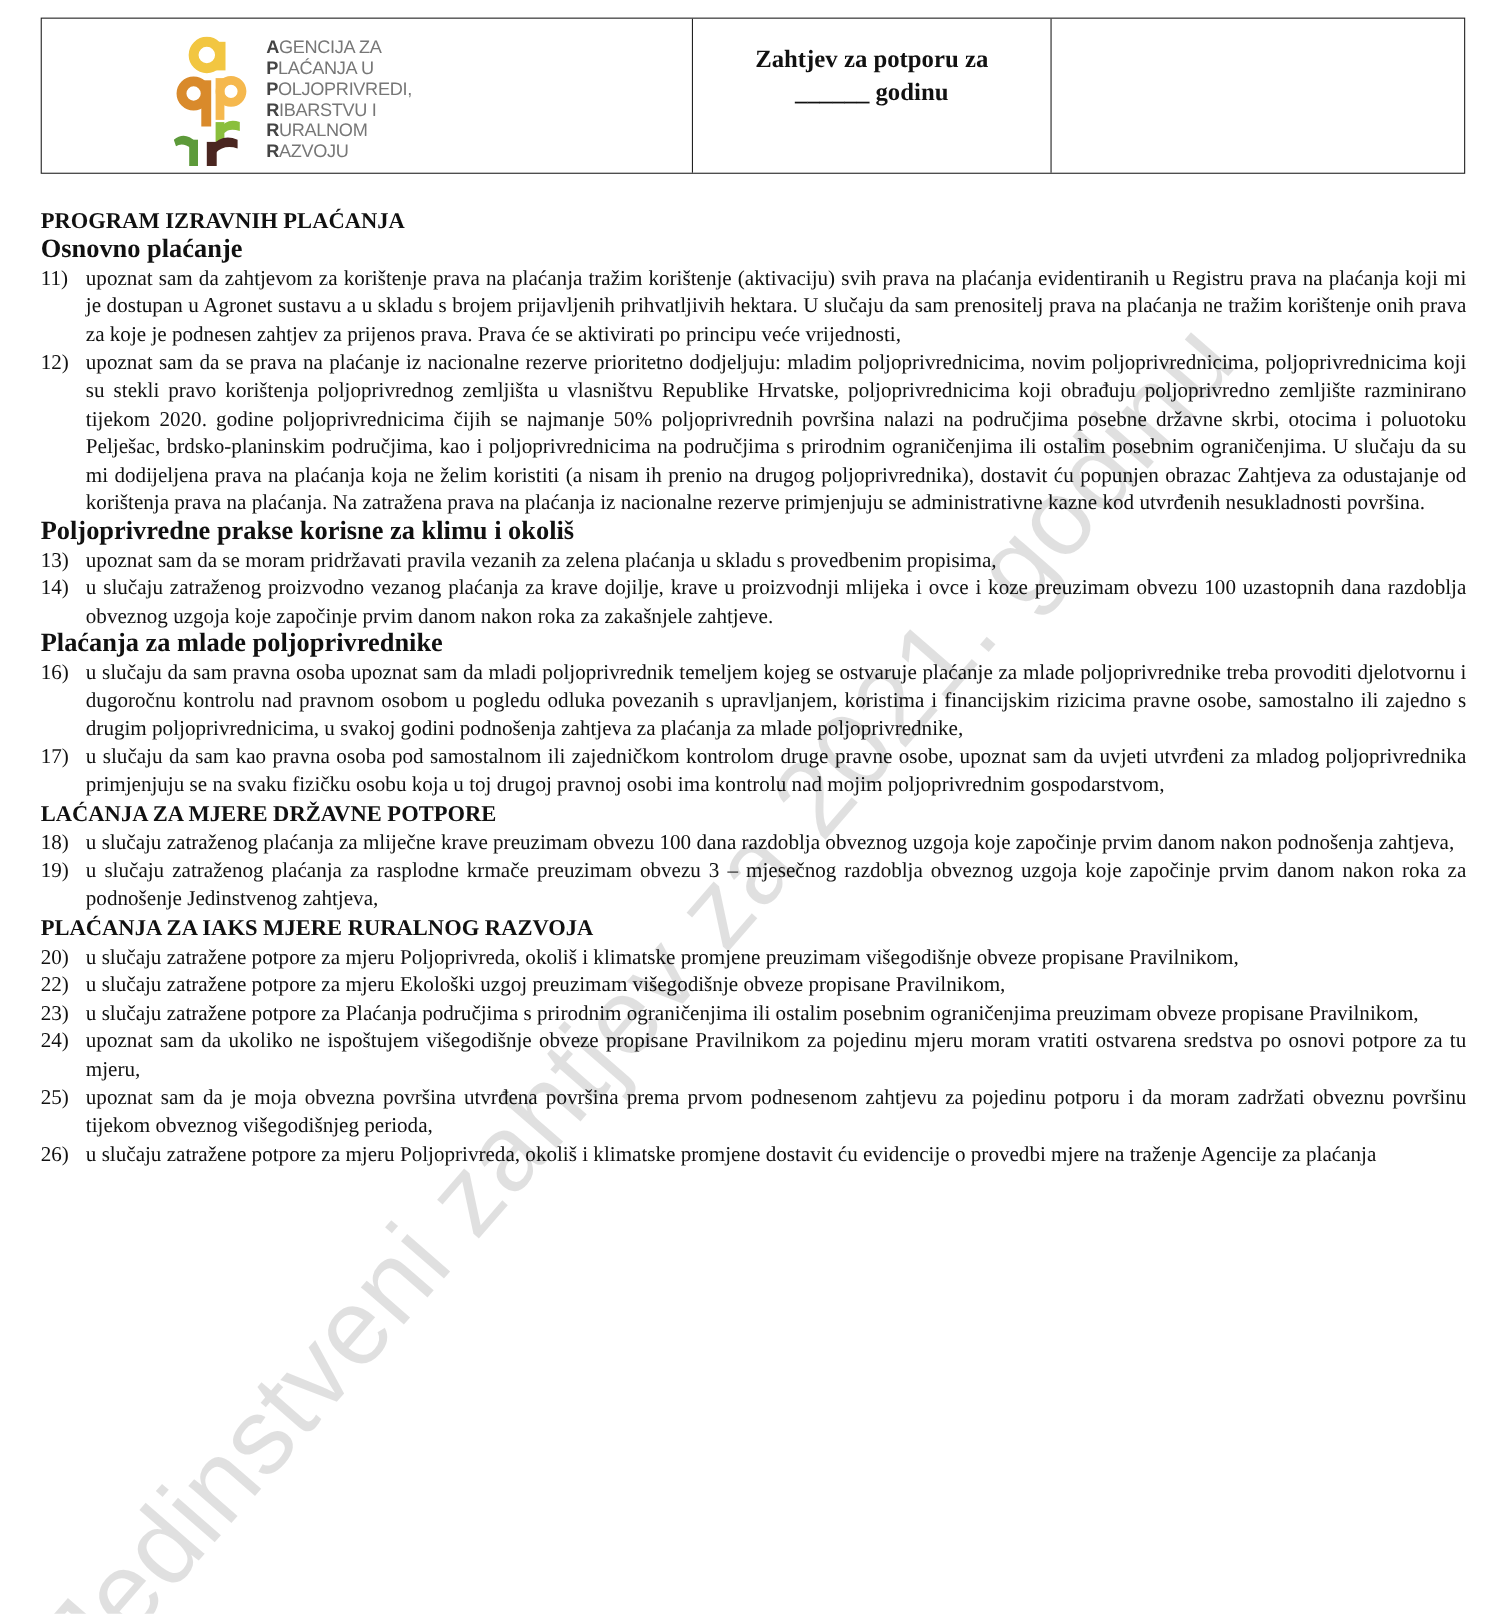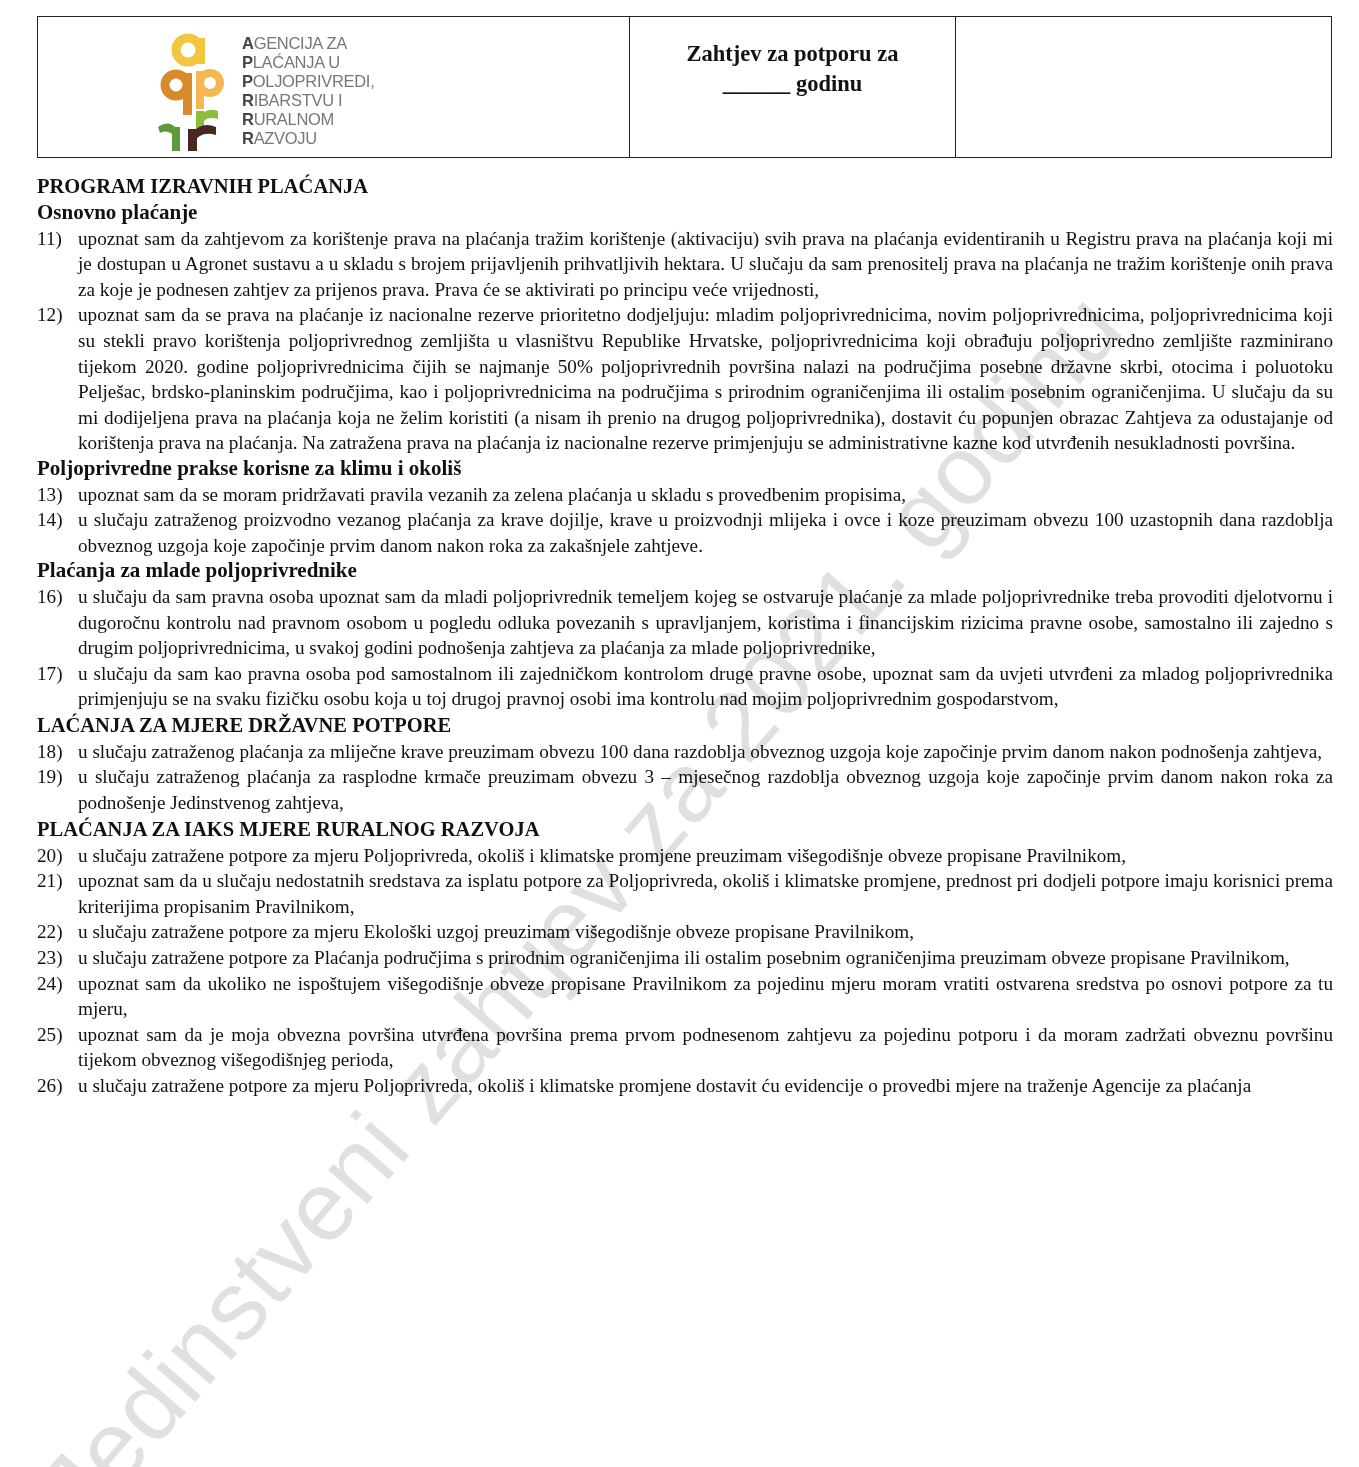--- a/index.html
+++ b/index.html
@@ -9,23 +9,23 @@
                     border: 1.5px solid #222; display: flex; box-sizing: border-box; }
     .cell { box-sizing: border-box; height: 100%; }
     .cell-logo { width: 592px; border-right: 1.5px solid #222; position: relative; }
     .cell-title { width: 326px; border-right: 1.5px solid #222; text-align: center;
                   font-weight: bold; font-size: 22.5px; line-height: 30px; padding-top: 22px; }
     .cell-empty { flex: 1; }
     .logo-mark { position: absolute; left: 120px; top: 16px; width: 68px; height: 118px; }
     .logo-text { position: absolute; left: 204px; top: 17px; font-family: "Liberation Sans", "DejaVu Sans", sans-serif;
                  font-size: 16.5px; line-height: 19px; color: #777; letter-spacing: -0.3px; }
     .logo-text b { color: #444; font-weight: bold; }
-    .content { position: absolute; left: 37px; top: 173px; width: 1296px; font-size: 19.2px; line-height: 25.6px; }
+    .content { position: absolute; left: 37px; top: 188px; width: 1296px; font-size: 19.2px; line-height: 25.6px; }
     .section-title { font-weight: bold; font-size: 20.5px; line-height: 27px; }
-    .sub-title { font-weight: bold; font-size: 21px; line-height: 25.6px; }
+    .sub-title { font-weight: bold; font-size: 24px; line-height: 25.6px; }
     .item { display: flex; }
     .num { width: 41px; flex: none; }
     .txt { flex: 1; text-align: justify; }
     .watermark { position: absolute; left: 200px; top: 750px; transform: rotate(-49deg); transform-origin: left center;
                  font-family: "Liberation Sans", "DejaVu Sans", sans-serif; font-size: 98px; color: rgba(0,0,0,0.12);
                  white-space: nowrap; pointer-events: none; left: 60px; top: 1450px; letter-spacing: 1px; }
   </style>
 </head>
 <body>
 
@@ -110,24 +110,20 @@
     <div class="item">
       <span class="num">19)</span>
       <span class="txt">u slučaju zatraženog plaćanja za rasplodne krmače preuzimam obvezu 3 – mjesečnog razdoblja obveznog uzgoja koje započinje prvim danom nakon roka za podnošenje Jedinstvenog zahtjeva,</span>
     </div>
     <div class="section-title">PLAĆANJA ZA IAKS MJERE RURALNOG RAZVOJA</div>
     <div class="item">
       <span class="num">20)</span>
       <span class="txt">u slučaju zatražene potpore za mjeru Poljoprivreda, okoliš i klimatske promjene preuzimam višegodišnje obveze propisane Pravilnikom,</span>
     </div>
     <div class="item">
-      <span class="num">21)</span>
-      <span class="txt">upoznat sam da u slučaju nedostatnih sredstava za isplatu potpore za Poljoprivreda, okoliš i klimatske promjene, prednost pri dodjeli potpore imaju korisnici prema kriterijima propisanim Pravilnikom,</span>
-    </div>
-    <div class="item">
       <span class="num">22)</span>
       <span class="txt">u slučaju zatražene potpore za mjeru Ekološki uzgoj preuzimam višegodišnje obveze propisane Pravilnikom,</span>
     </div>
     <div class="item">
       <span class="num">23)</span>
       <span class="txt">u slučaju zatražene potpore za Plaćanja područjima s prirodnim ograničenjima ili ostalim posebnim ograničenjima preuzimam obveze propisane Pravilnikom,</span>
     </div>
     <div class="item">
       <span class="num">24)</span>
       <span class="txt">upoznat sam da ukoliko ne ispoštujem višegodišnje obveze propisane Pravilnikom za pojedinu mjeru moram vratiti ostvarena sredstva po osnovi potpore za tu mjeru,</span>

